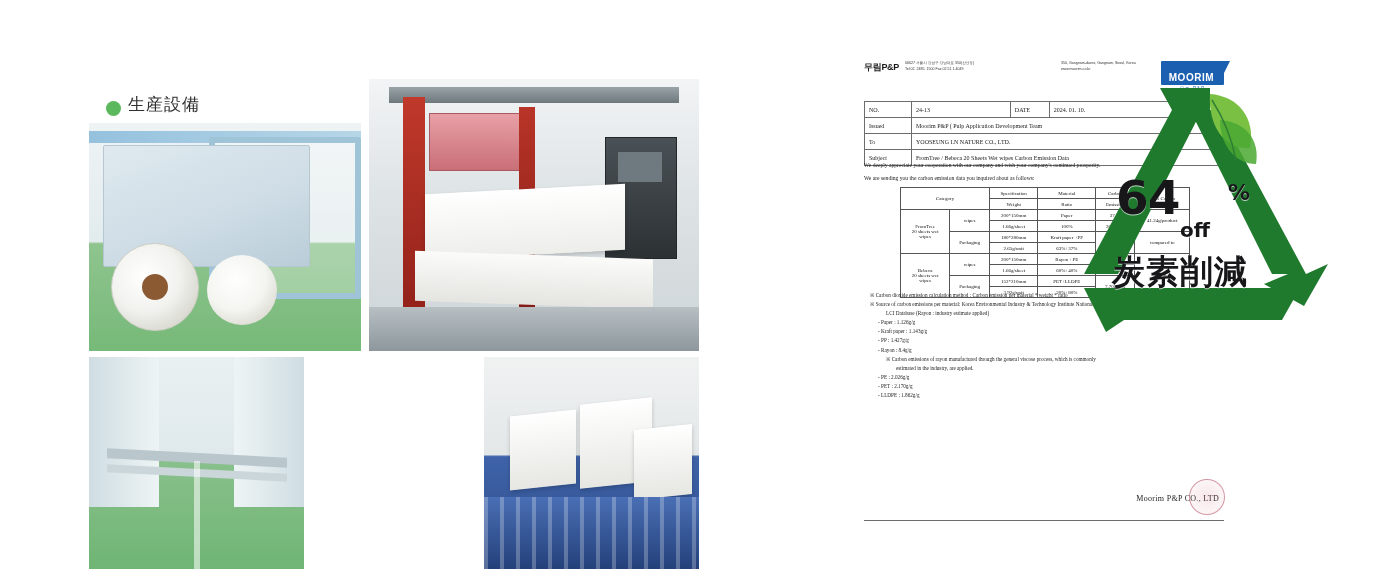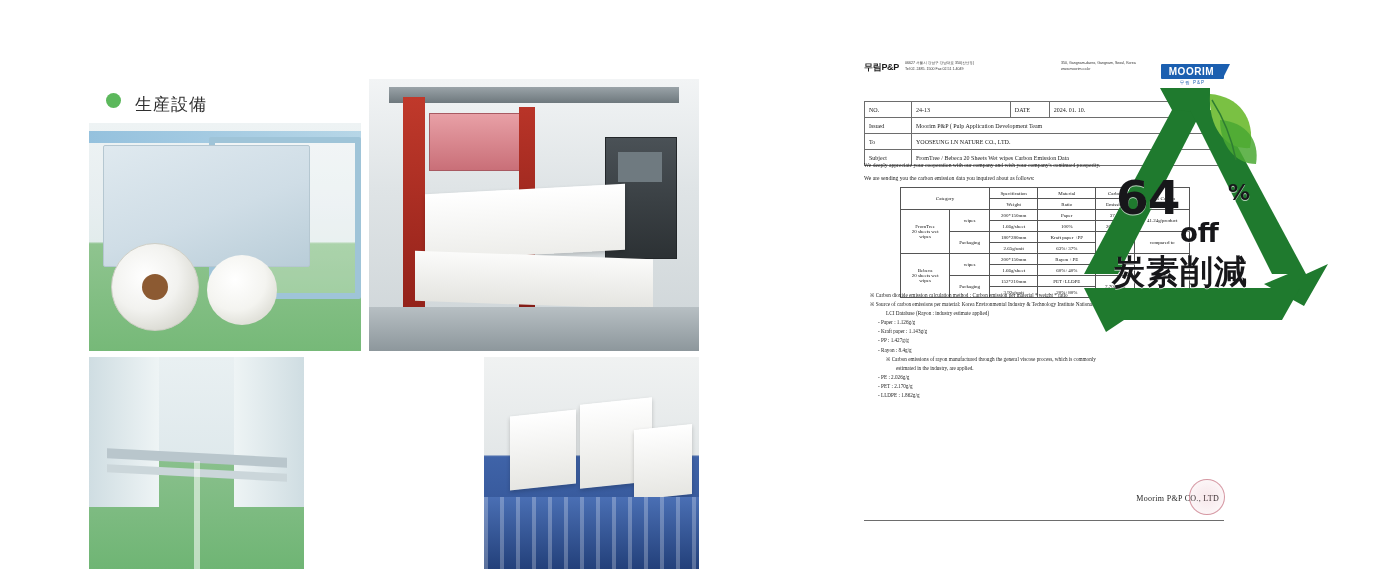--- a/index.html
+++ b/index.html
@@ -25,22 +25,22 @@
     background: #ffffff;
   }
   #facility-header {
     position: absolute;
     left: 0; top: 0;
     width: 272px;
     height: 86px;
   }
   .kicker-row {
     display: flex;
-    align-items: flex-start;
-    gap: 14px;
+    align-items: flex-end;
+    gap: 7px;
     margin: 22px 0 12px 18px;
   }
   .green-dot {
     width: 15px; height: 15px;
     border-radius: 50%;
     background: #5cb85c;
     display: inline-block;
     flex: none;
   }
   .kicker-text {
@@ -250,21 +250,21 @@
     max-width:150px;
   }
   .doc-addr2 {
     font-size: 3.6px; line-height:1.55; color:#333; max-width:88px;
   }
   .doc-logo-right {
     margin-left:auto; text-align:center;
   }
   .moorim-badge {
     background:#1b5fb0; color:#fff; font-weight:bold; font-size:10px;
-    padding:2px 10px 2px 8px; letter-spacing:.5px; border-radius:1px;
+    padding:11px 10px 2px 8px; letter-spacing:.5px; border-radius:1px;
     position:relative; display:inline-block;text-align:right;
   }
   .moorim-badge:after{
     content:""; position:absolute; right:-6px; top:0; border-left:7px solid #1b5fb0;
     border-top:0 solid transparent; border-bottom:14px solid transparent;
   }
   .moorim-sub { font-size:4.5px; color:#1b5fb0; margin-top:1px; letter-spacing:1px;}
 
   .doc-table {
     position:absolute; left:8px; top:62px; width:360px;
@@ -342,21 +342,21 @@
     left:56px; top:96px;
     font-size:47px; font-weight:bold;
     letter-spacing:-1px;
   }
   #eco-percent-sign {
     left:168px; top:106px;
     font-size:22px; font-weight:bold;
   }
   #eco-off {
     left:120px; top:144px;
-    font-size:26px; font-weight:bold;
+    font-size:20px; font-weight:bold;
   }
   #eco-jp {
     left:52px; top:176px;
     font-size:33px; font-weight:bold;
     letter-spacing:1px;
   }
 </style>
 </head>
 <body>
 

